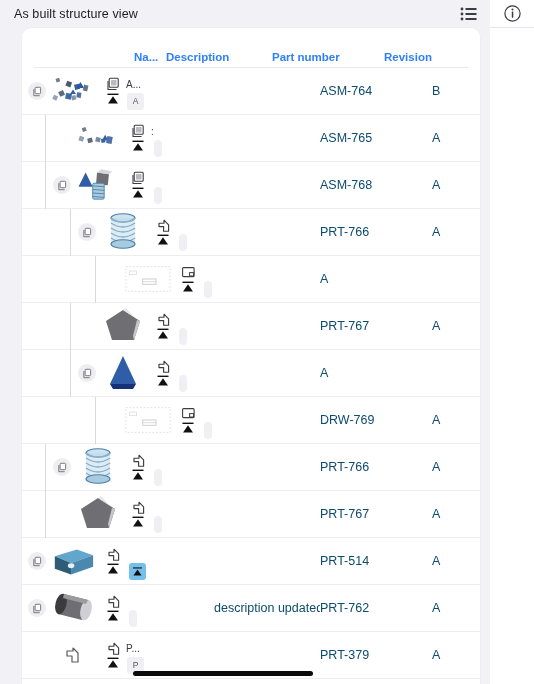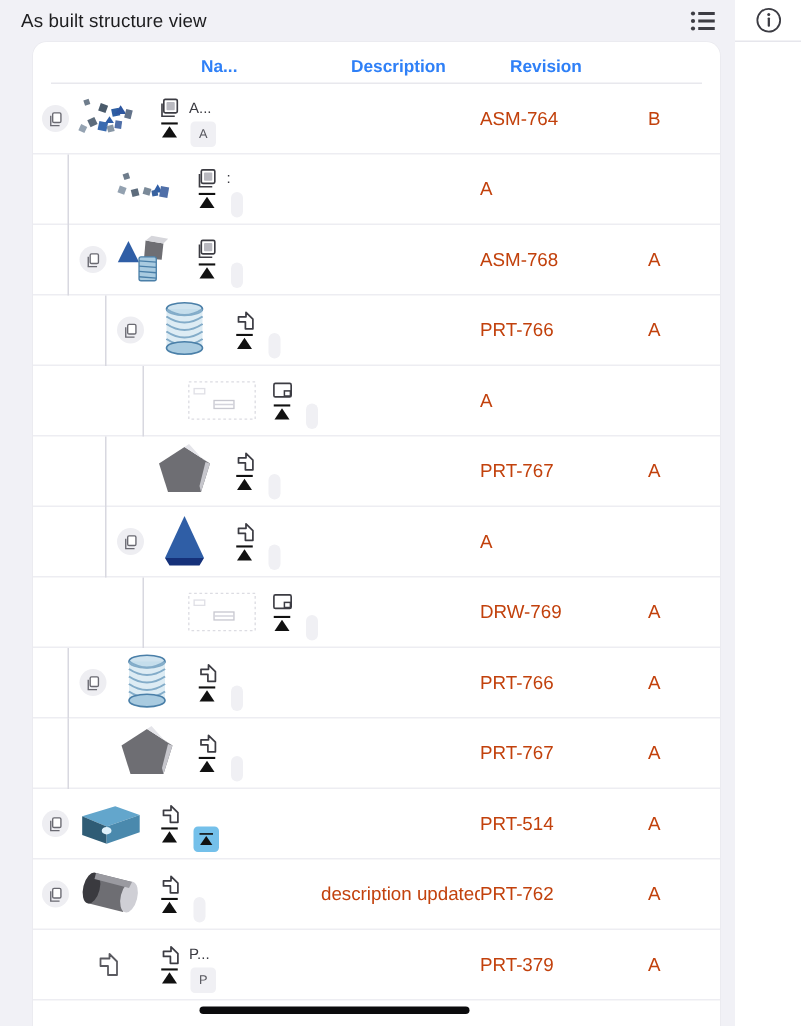--- a/index.html
+++ b/index.html
@@ -37,21 +37,21 @@
   
   .card{
     margin:0 10px 0 22px;
     background:#ffffff;
     border-radius:9px 9px 0 0;
     flex:1;
     overflow:hidden;
     position:relative;
     box-shadow:0 0 0 .5px rgba(0,0,0,.03);
   }
-  .table{width:100%;box-sizing:border-box;padding:0 0 0 0;}
+  .table{width:100%;box-sizing:border-box;padding:12px 0 0 0;}
 
   
   .thead{
     display:flex;align-items:flex-end;
     height:28px;
     padding:0 14px 0 8px;
     box-sizing:border-box;
     border-bottom:1px solid #e8e8ed;
     margin:0 12px;
   }
@@ -118,21 +118,21 @@
     font-size:8.5px;color:#55555c;
     background:#f0f0f4;
   }
   .badge-slot.hl{background:#74c0ea;}
   .badge-slot.empty{background:#f0f0f4;border-radius:5px;width:8px;height:17px;}
   .name-txt{
     position:absolute;
     font-size:10px;color:#3a3a41;white-space:nowrap;
   }
 
-  .cell{font-size:12.5px;color:#c2410c;white-space:nowrap;overflow:hidden;}
+  .cell{font-size:12.5px;color:#0c4a6e;white-space:nowrap;overflow:hidden;}
   .c-desc{width:106px;flex:none;}
   .c-part{width:112px;flex:none;}
   .c-rev{width:70px;flex:none;}
   .c-chev{flex:1;display:flex;justify-content:flex-end;align-items:center;}
 
   
   .right-rail{
     width:44px;height:684px;flex:none;
     background:#ffffff;
     display:flex;flex-direction:column;align-items:center;
@@ -177,20 +177,21 @@
         </svg>
       </span>
     </div>
 
     <div class="card">
       <div class="table">
 
         <div class="thead">
           <div class="th c-name">Na...</div>
           <div class="th c-desc">Description</div>
+          <div class="th c-part">Part number</div>
           <div class="th c-rev">Revision</div>
           <div class="th c-chev"></div>
         </div>
 
         <div class="tbody" id="tbody">
             <div class="row">
               <div class="tree">
                 <div class="expand-btn" style="left: 6px;">
                   <svg viewBox="0 0 12 12">
     <rect x="3.4" y="1.4" width="6" height="7" rx="1" fill="#fff" stroke="#6a6a72" stroke-width="1"></rect>
@@ -256,20 +257,21 @@
     </svg>
                   <svg width="14" height="12" viewBox="0 0 14 12">
     <rect x="1.5" y="0.6" width="11" height="1.4" fill="#111"></rect>
     <path d="M7 3.2 L12 10.6 H2 Z" fill="#111"></path>
   </svg>
                 </div>
                 <div class="name-txt" style="left: 129px; top: 11px;">:</div>
                 <div class="badge-slot empty" style="left: 132px; top: 25px;"></div>
               </div>
               <div class="cell c-desc"></div>
+              <div class="cell c-part">ASM-765</div>
               <div class="cell c-rev">A</div>
             </div>
             <div class="row">
               <div class="tree">
                 <div class="guide" style="left: 23px;"></div>
                 <div class="expand-btn" style="left: 31px;">
                   <svg viewBox="0 0 12 12">
     <rect x="3.4" y="1.4" width="6" height="7" rx="1" fill="#fff" stroke="#6a6a72" stroke-width="1"></rect>
     <path d="M2 3.4 v7.2 h6.4" fill="none" stroke="#6a6a72" stroke-width="1"></path>
   </svg>

